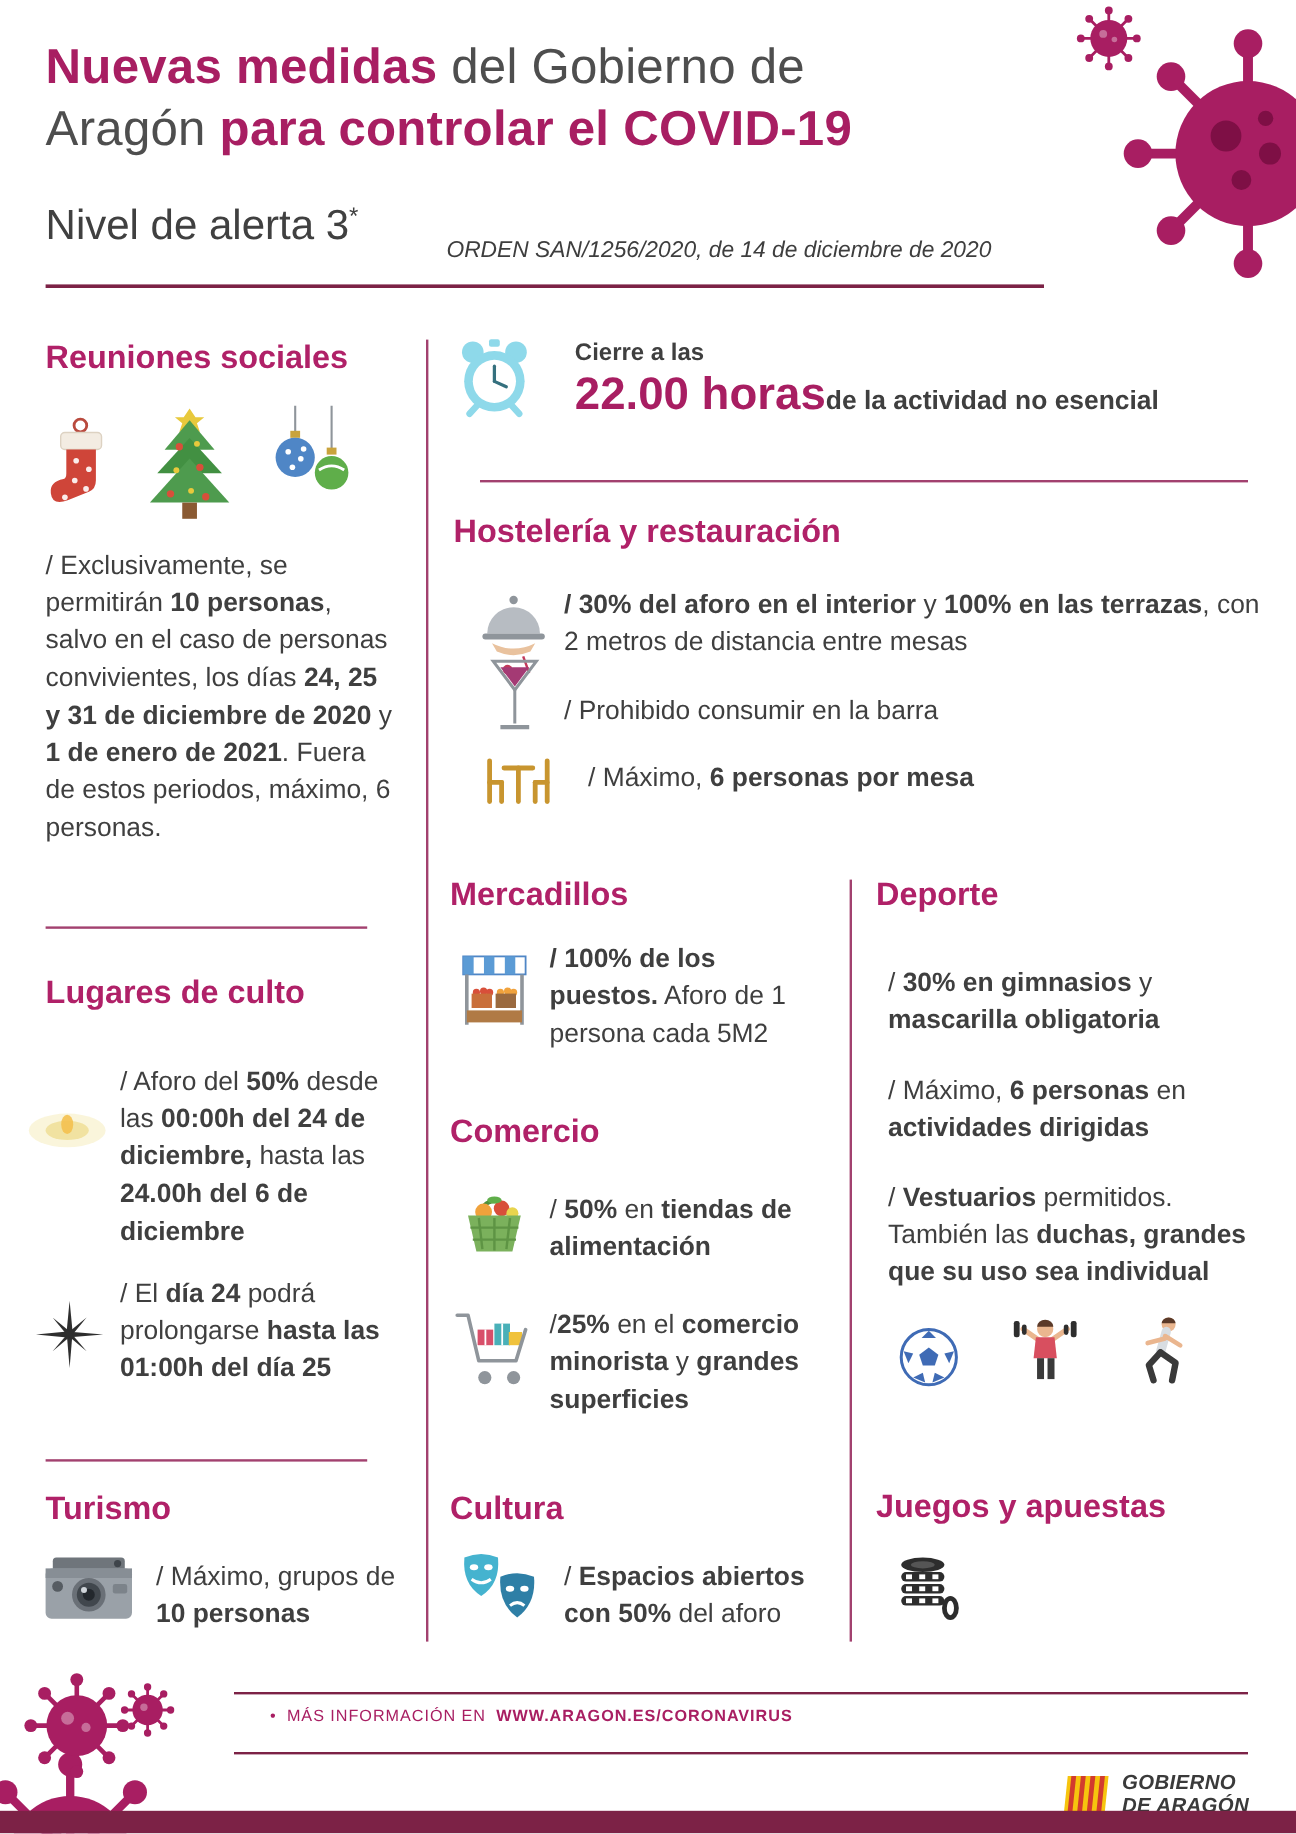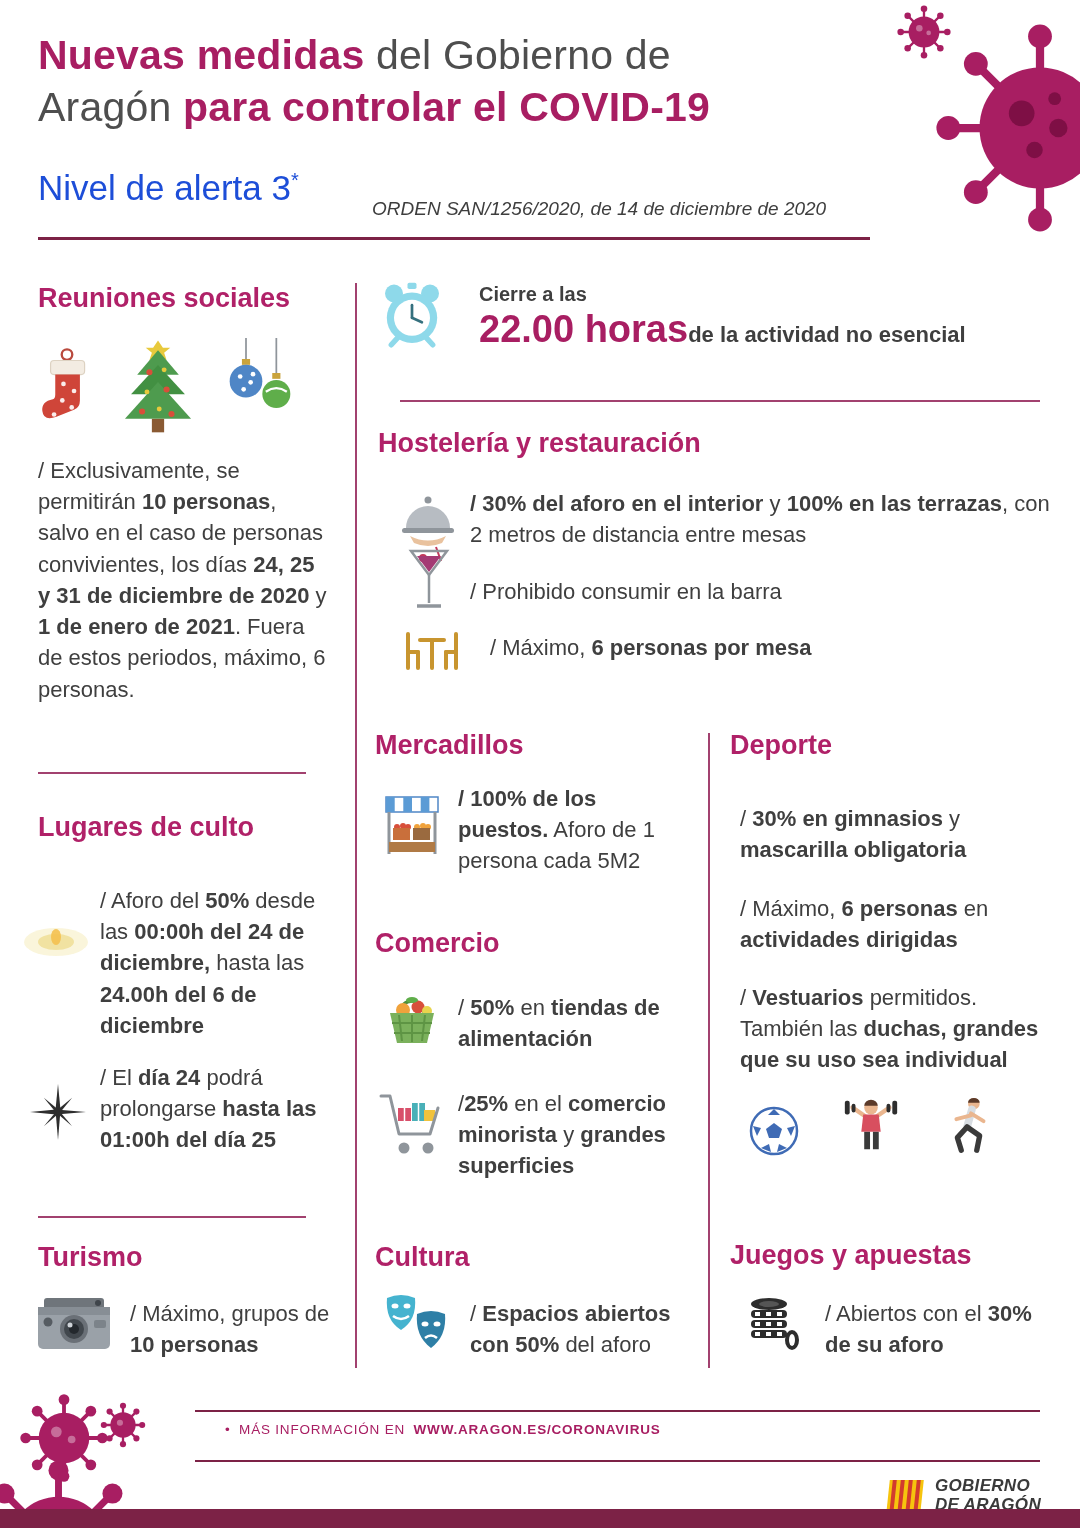--- a/index.html
+++ b/index.html
@@ -2,21 +2,21 @@
 <html><head>
 <meta charset="utf-8">
 <style>
   * { margin:0; padding:0; box-sizing:border-box; }
   body { background:#e9e9e9; font-family:"Liberation Sans", sans-serif; }
   .page { position:relative; width:1080px; height:1528px; background:#ffffff; overflow:hidden; margin:0 auto; }
   .abs { position:absolute; }
   .b { font-weight:700; }
   .mag { color:#a81e62; }
   .title { left:38px; top:30px; font-size:41px; line-height:1.26; color:#4e4e4e; letter-spacing:0.2px; }
-  .alert { left:38px; top:168px; font-size:35px; color:#1d4ed8; }
+  .alert { left:38px; top:168px; font-size:35px; color:#404040; }
   .alert sup { font-size:20px; }
   .order { left:372px; top:198px; font-size:19px; font-style:italic; color:#3e3e3e; }
   .hrule { background:#7c2246; }
   .mrule { background:#a2416f; }
   .vrule { background:#a2416f; width:2px; }
   .sec { font-size:27px; font-weight:700; color:#b02168; }
   .body { font-size:22px; line-height:1.42; color:#3f3f3f; }
   .closure-l1 { font-size:20px; font-weight:700; color:#3f3f3f; }
   .closure-l2 { display:flex; align-items:baseline; margin-top:2px; }
   .closure-time { font-size:38px; font-weight:700; color:#a81e62; }
@@ -406,21 +406,20 @@
           <rect x="21" y="30" width="5" height="4"></rect>
           <rect x="32" y="30" width="5" height="4"></rect>
         <rect x="10" y="40" width="5" height="4"></rect>
           <rect x="21" y="40" width="5" height="4"></rect>
           <rect x="32" y="40" width="5" height="4"></rect>
       </g>
       <ellipse cx="47" cy="48" rx="7" ry="10" fill="#2d2d2d"></ellipse>
       <ellipse cx="47" cy="48" rx="3" ry="6" fill="#fff"></ellipse>
     </svg>
   </div>
-  <div class="abs body" style="left:825px; top:1298px; width:215px;"><span>/ Abiertos con el </span><span class="b">30% de su aforo</span></div>
 
   <div class="abs mrule" style="left:195px; top:1410px; width:845px; height:2px; background:#7c2246;"></div>
   <div class="abs info" style="left:225px; top:1422px;">
     <span>•</span>
     <span>MÁS INFORMACIÓN EN </span>
     <span class="b">WWW.ARAGON.ES/CORONAVIRUS</span>
   </div>
   <div class="abs mrule" style="left:195px; top:1460px; width:845px; height:2px; background:#7c2246;"></div>
 
   <div class="abs" style="left:-34px; top:1455px; z-index:1;">

